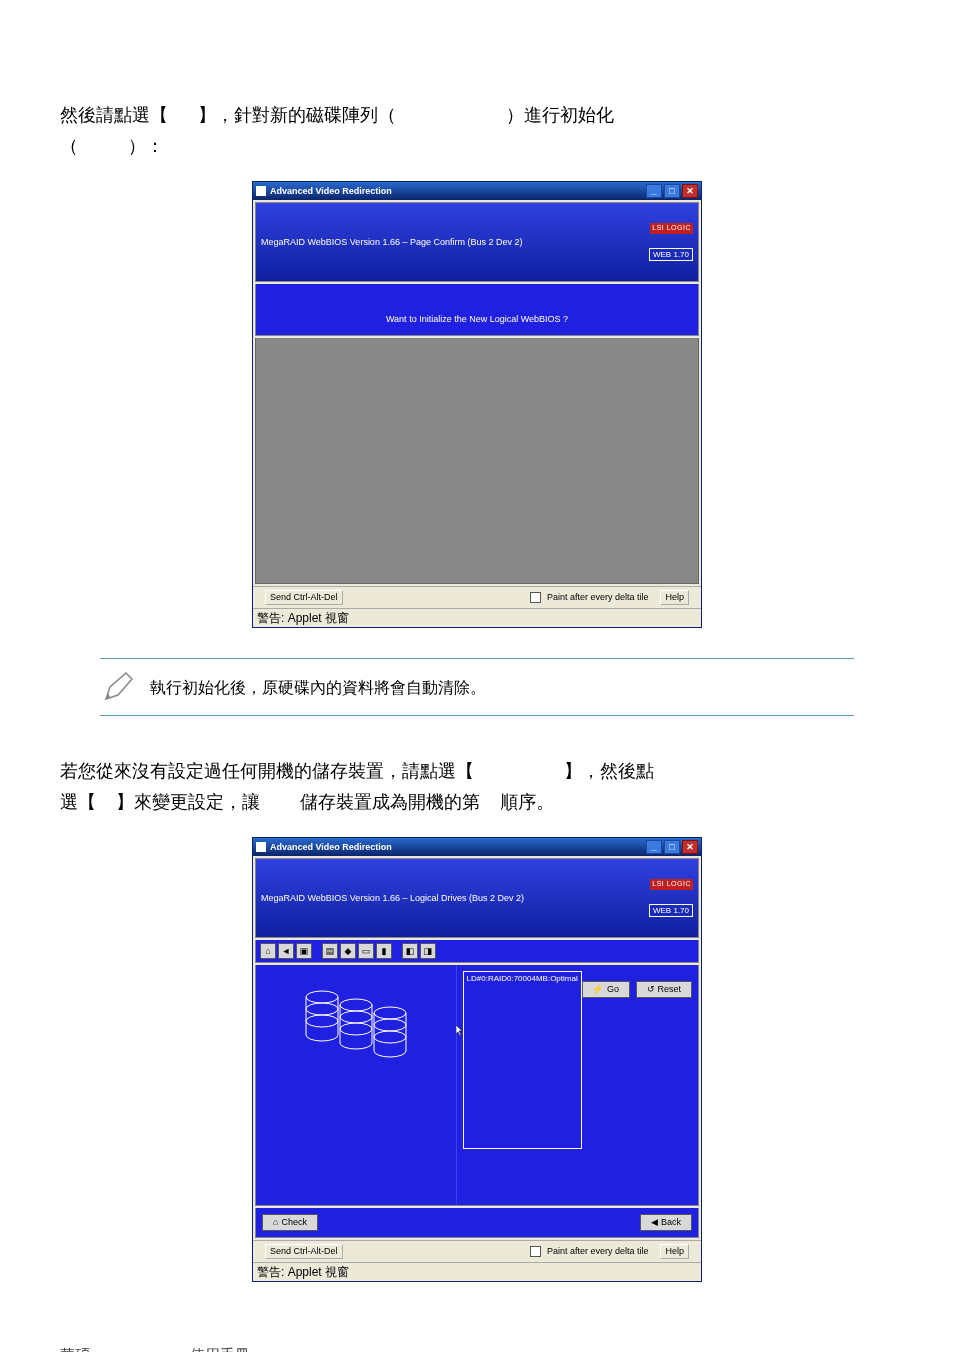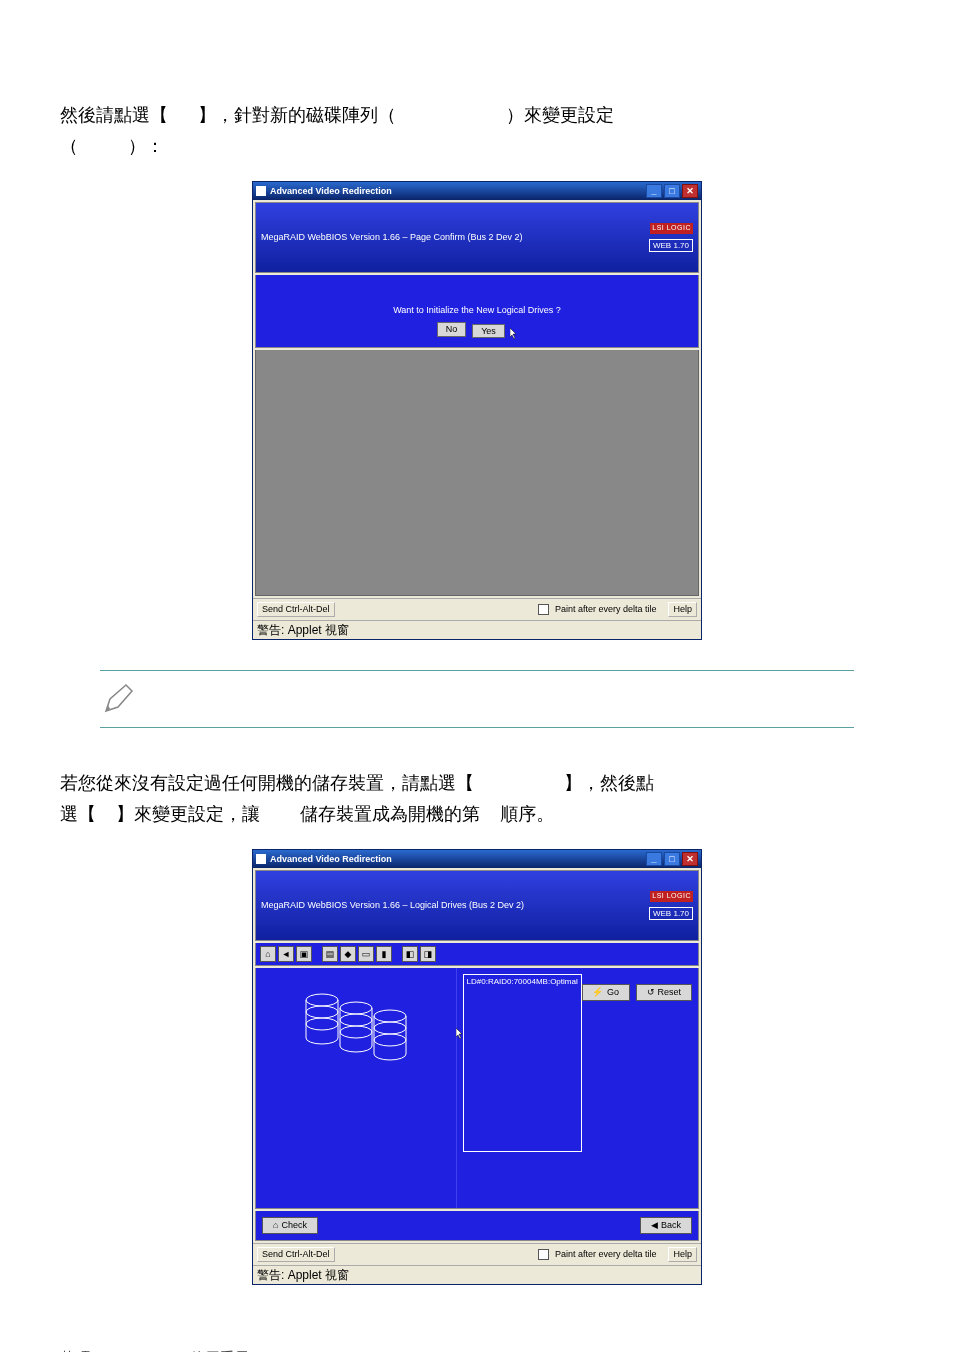--- a/index.html
+++ b/index.html
@@ -59,21 +59,21 @@
     font-size: 9px;
     border:1px solid #888;
     margin:2px;
   }
   .web-badge {
     border:1px solid #fff;
     padding:1px 3px;
     font-size: 8px;
   }
   .brand {
-    display:flex; flex-direction:column; align-items:flex-end; gap:5px;
+    display:flex; flex-direction:column; align-items:flex-end; gap:14px;
   }
   .brand-logo {
     font-size:7px; color:#fff; background:#c02020; padding:1px 2px;
     letter-spacing:0.5px;
   }
   .canvas-blue {
     background:#2020e0;
     color:#fff;
     padding: 30px 6px 10px 6px;
     text-align:center;
@@ -87,21 +87,21 @@
   }
   .cursor-arrow {
     display:inline-block; transform: translate(3px,6px);
   }
   .canvas-gray {
     background:#888; height:245px;
     margin:2px; margin-top:0; border:1px solid #666; border-top:none;
   }
   .bottom-bar {
     display:flex; align-items:center; justify-content:space-between;
-    padding:3px 4px; font-size:9px; color:#000;
+    padding:3px 12px; font-size:9px; color:#000;
     border-top:1px solid #aaa;
     background:#ece9d8;
   }
   .btn-3d {
     border:1px outset #fff; background:#ece9d8; padding:1px 4px;
   }
   .status-row {
     padding:2px 4px; font-size:12px; color:#000; border-top:1px solid #aaa;
     background:#ece9d8;
   }
@@ -174,21 +174,21 @@
 </head>
 <body>
 
 <div class="page">
 
   <p class="para">
     <span>然後請點選【</span>
     <span>&nbsp;&nbsp;&nbsp;&nbsp;</span>
     <span>】，針對新的磁碟陣列（</span>
     <span>&nbsp;&nbsp;&nbsp;&nbsp;&nbsp;&nbsp;&nbsp;&nbsp;&nbsp;&nbsp;&nbsp;&nbsp;&nbsp;&nbsp;&nbsp;&nbsp;&nbsp;&nbsp;&nbsp;&nbsp;</span>
-    <span>）來變更設定</span>
+    <span>）進行初始化</span>
     <br>
     <span>（</span>
     <span>&nbsp;&nbsp;&nbsp;&nbsp;&nbsp;&nbsp;&nbsp;&nbsp;</span>
     <span>）：</span>
   </p>
 
   <div class="screenshot-wrap">
     <div class="win">
       <div class="win-title">
         <div class="win-title-left">
@@ -202,32 +202,21 @@
         </div>
       </div>
       <div class="inner-header">
         <span>MegaRAID WebBIOS Version 1.66 – Page Confirm (Bus 2 Dev 2)</span>
         <div class="brand">
           <span class="brand-logo">LSI LOGIC</span>
           <span class="web-badge">WEB 1.70</span>
         </div>
       </div>
       <div class="canvas-blue">
-        <div>Want to Initialize the New Logical Drives ?</div>
-        <div class="canvas-blue-buttons">
-          <span class="mini-btn">No</span>
-          <span style="position:relative;">
-            <span class="mini-btn">Yes</span>
-            <span class="cursor-arrow">
-              <svg width="10" height="12" viewBox="0 0 10 12">
-                  <path d="M0 0 L0 9 L2 7 L4 11 L5 10 L3 6 L6 6 Z" fill="#fff" stroke="#000" stroke-width="0.5"></path>
-                </svg>
-            </span>
-          </span>
-        </div>
+        <div>Want to Initialize the New Logical WebBIOS ?</div>
       </div>
       <div class="canvas-gray"></div>
       <div class="bottom-bar">
         <span class="btn-3d">Send Ctrl-Alt-Del</span>
         <div class="bottom-row">
           <span class="chk"></span>
           <span>Paint after every delta tile</span>
           <span class="btn-3d" style="margin-left:6px;">Help</span>
         </div>
       </div>
@@ -235,20 +224,21 @@
     </div>
   </div>
 
   <div class="note-block">
     <span class="note-icon">
       <svg width="36" height="36" viewBox="0 0 36 36">
         <path d="M6 30 L10 18 L26 4 L32 10 L18 26 Z" fill="none" stroke="#888" stroke-width="1.5"></path>
         <path d="M6 30 L10 28 L8 24 Z" fill="#888"></path>
       </svg>
     </span>
+    <span class="note-text">執行初始化後，原硬碟內的資料將會自動清除。</span>
   </div>
 
   <p class="para">
     <span>若您從來沒有設定過任何開機的儲存裝置，請點選【</span>
     <span>&nbsp;&nbsp;&nbsp;&nbsp;&nbsp;&nbsp;&nbsp;&nbsp;&nbsp;&nbsp;&nbsp;&nbsp;&nbsp;&nbsp;&nbsp;&nbsp;</span>
     <span>】，然後點</span>
     <br>
     <span>選【</span>
     <span>&nbsp;&nbsp;</span>
     <span>】來變更設定，讓</span>

